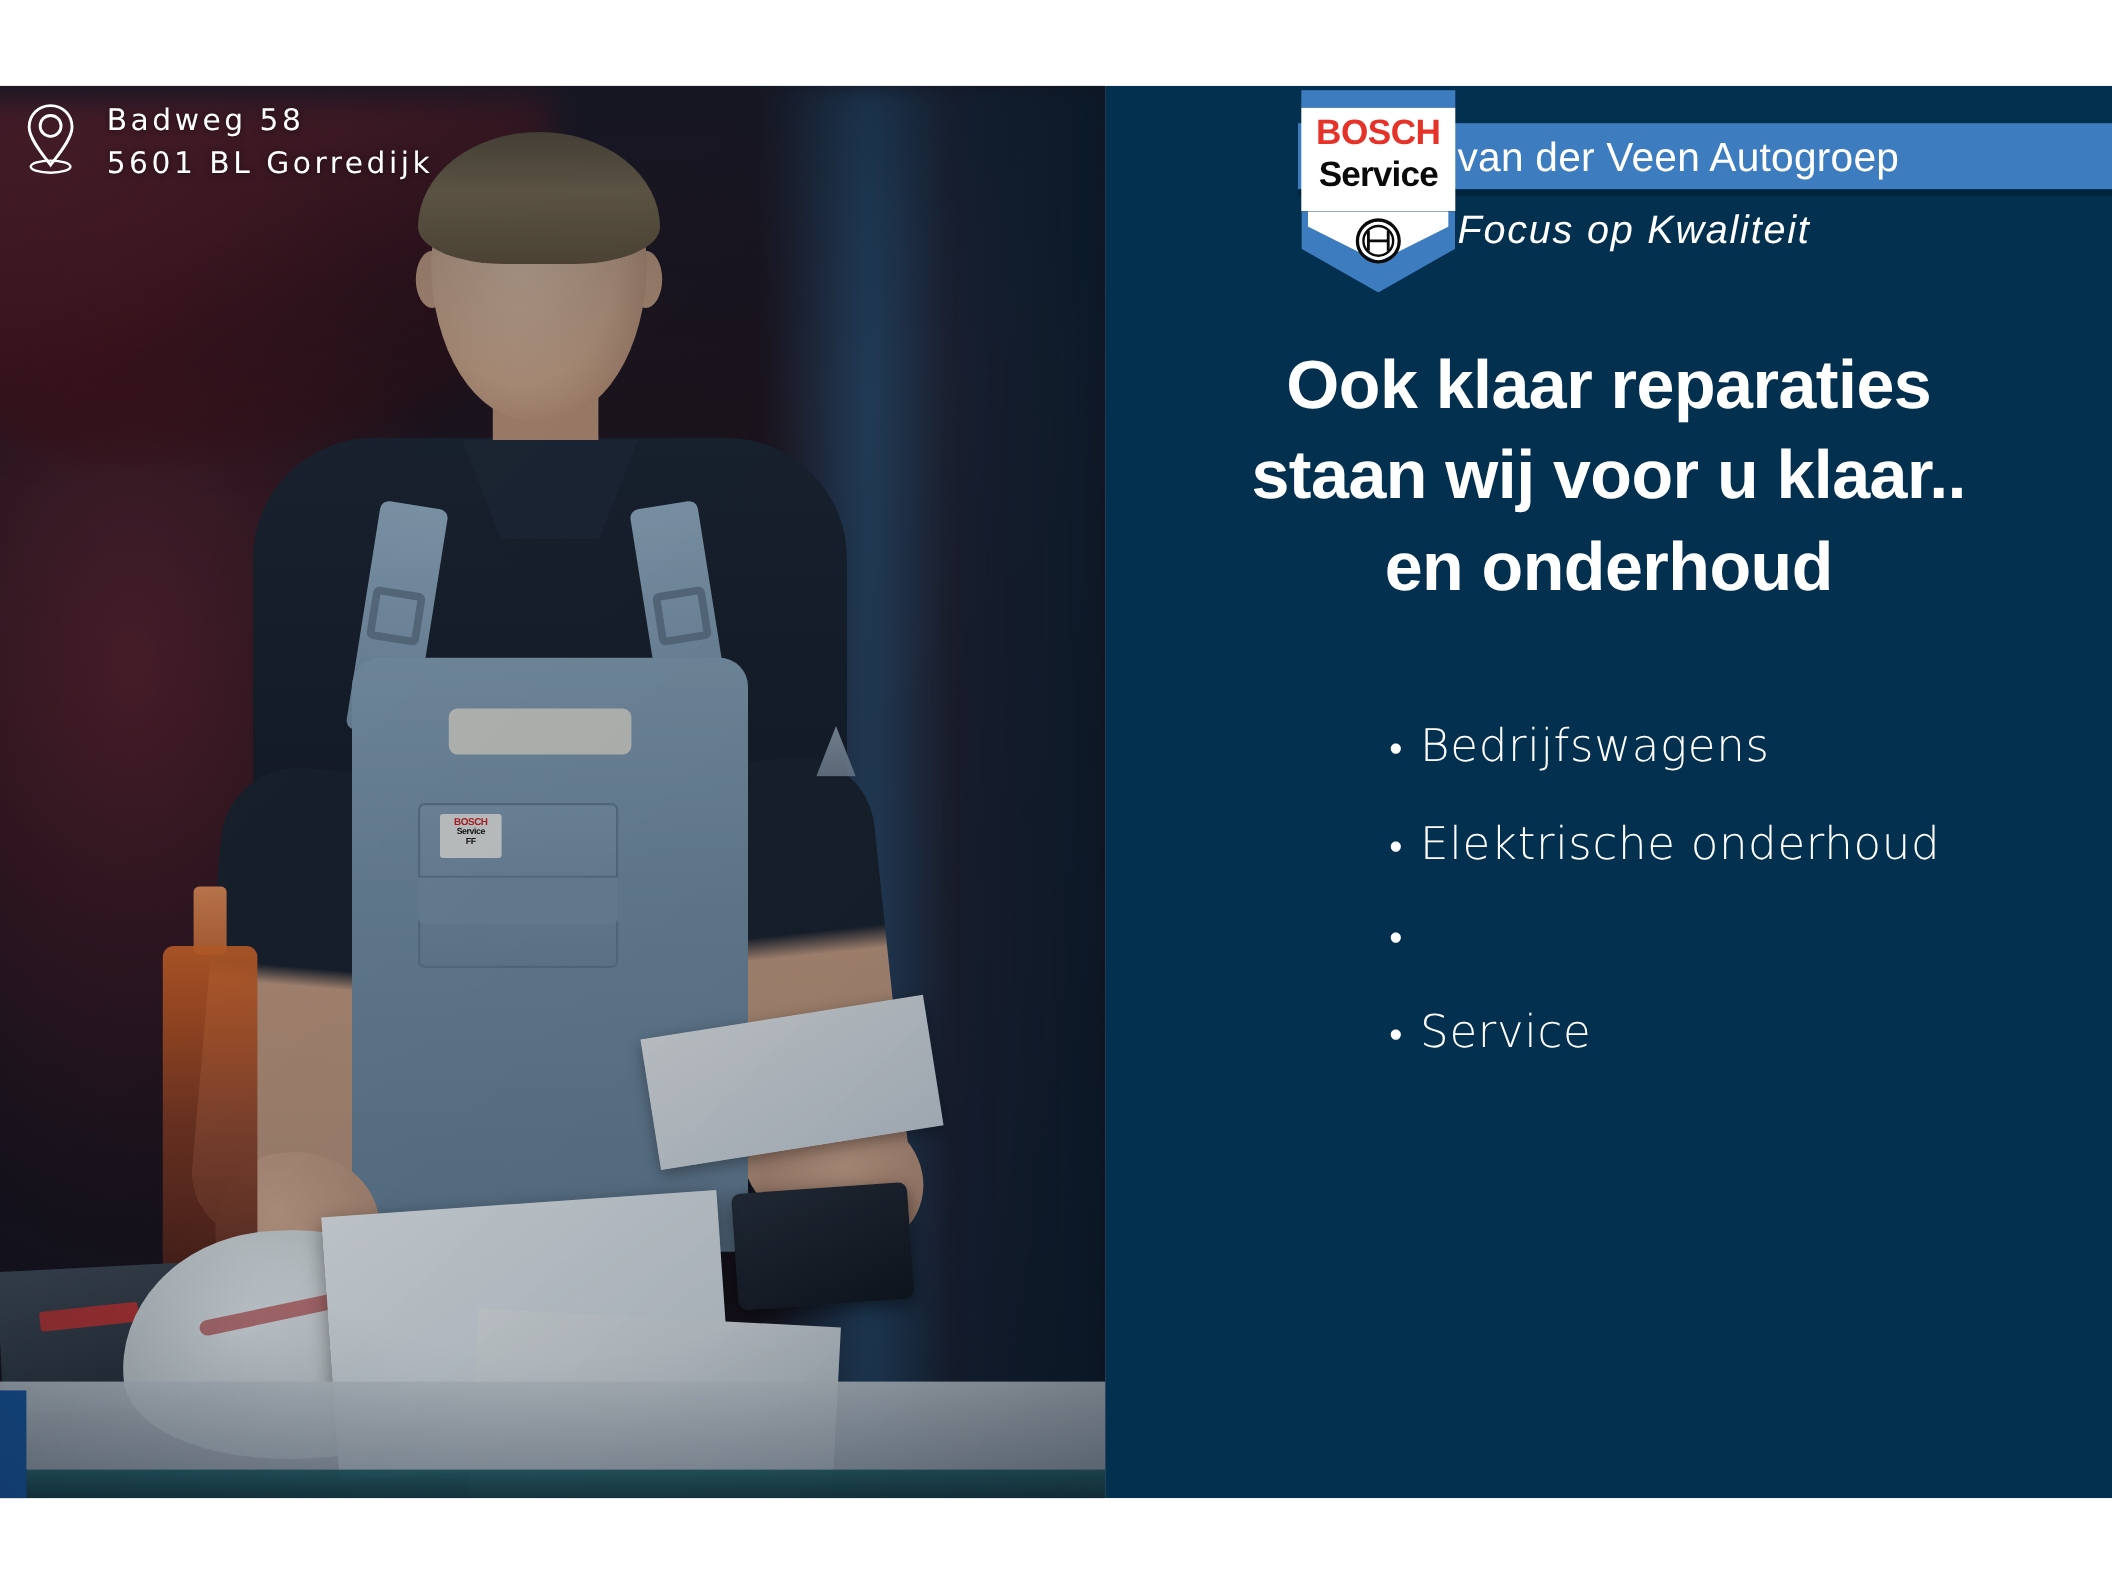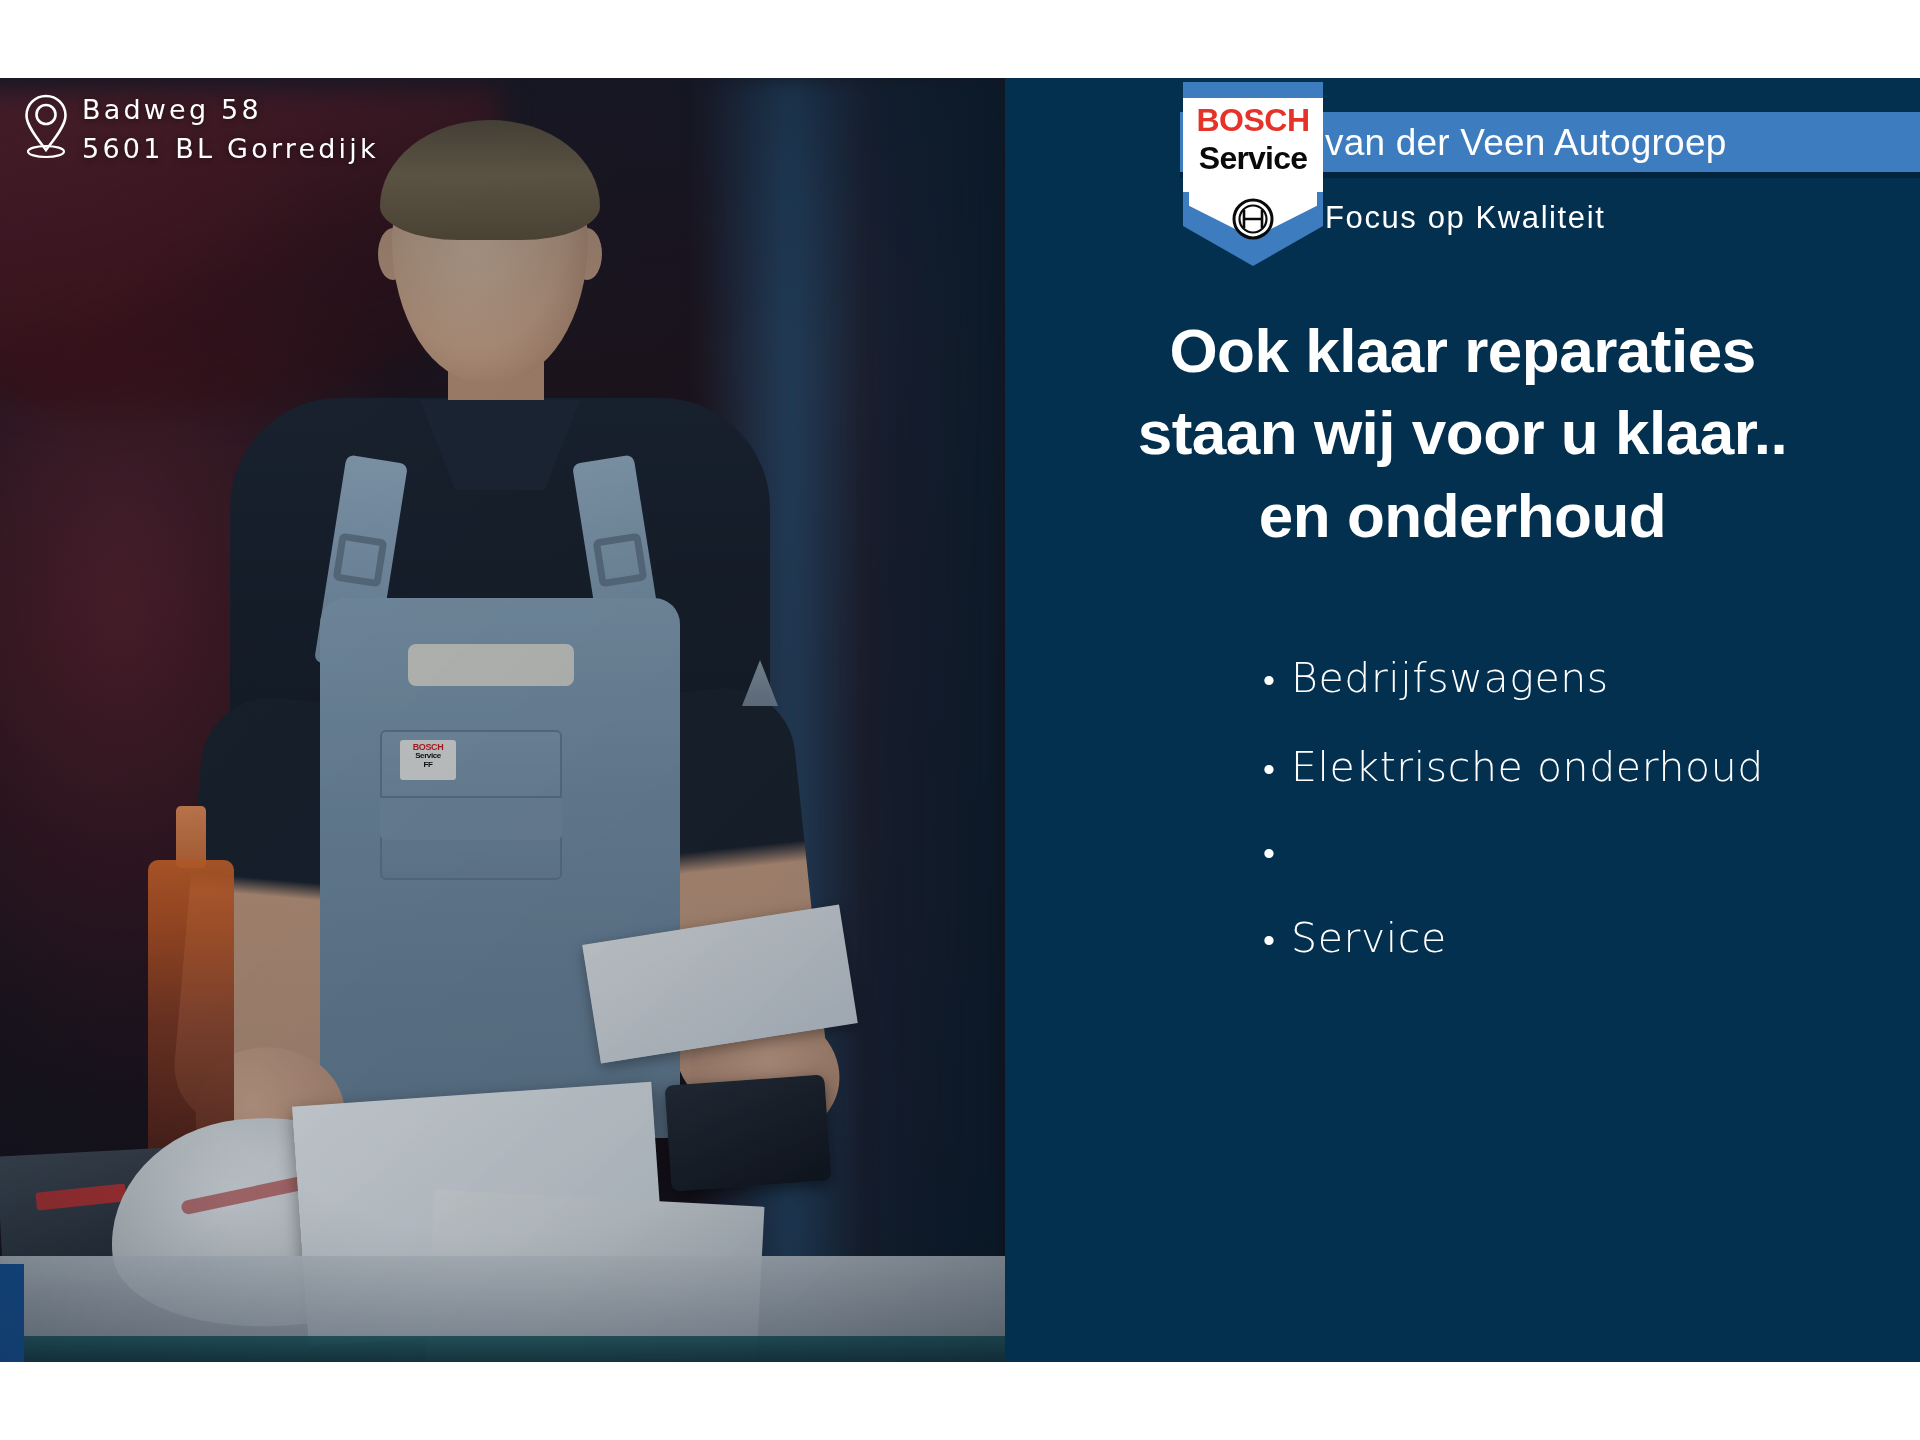--- a/index.html
+++ b/index.html
@@ -328,21 +328,21 @@
     pointer-events:none;
   }
 
   
   .address {
     position: absolute;
     left: 22px;
     top: 12px;
     display: flex;
     align-items: flex-start;
-    gap: 12px;
+    gap: 27px;
     z-index: 6;
   }
   .pin-icon { width: 48px; height: 66px; flex: none; margin-top: 3px; }
   .address-lines {
     color: #ffffff;
     font-size: 27px;
     line-height: 1.46;
     letter-spacing: 3.2px;
     text-shadow: 0 1px 6px rgba(0,0,0,.55);
     font-family: "DejaVu Sans", sans-serif;
@@ -389,24 +389,24 @@
     font-size: 37px;
     font-weight: normal;
     letter-spacing: 0.2px;
     white-space: nowrap;
   }
   .brand-tagline {
     position: absolute;
     left: 320px;
     top: 110px;
     color: #ffffff;
-    font-size: 31px;
+    font-style: italic;
+    font-size: 36px;
     letter-spacing: 1.6px;
     white-space: nowrap;
-    margin-top: 12px;
   }
 
   
   .bosch-logo {
     position: absolute;
     left: 178px;
     top: 4px;
     width: 140px;
     height: 196px;
     z-index: 4;

